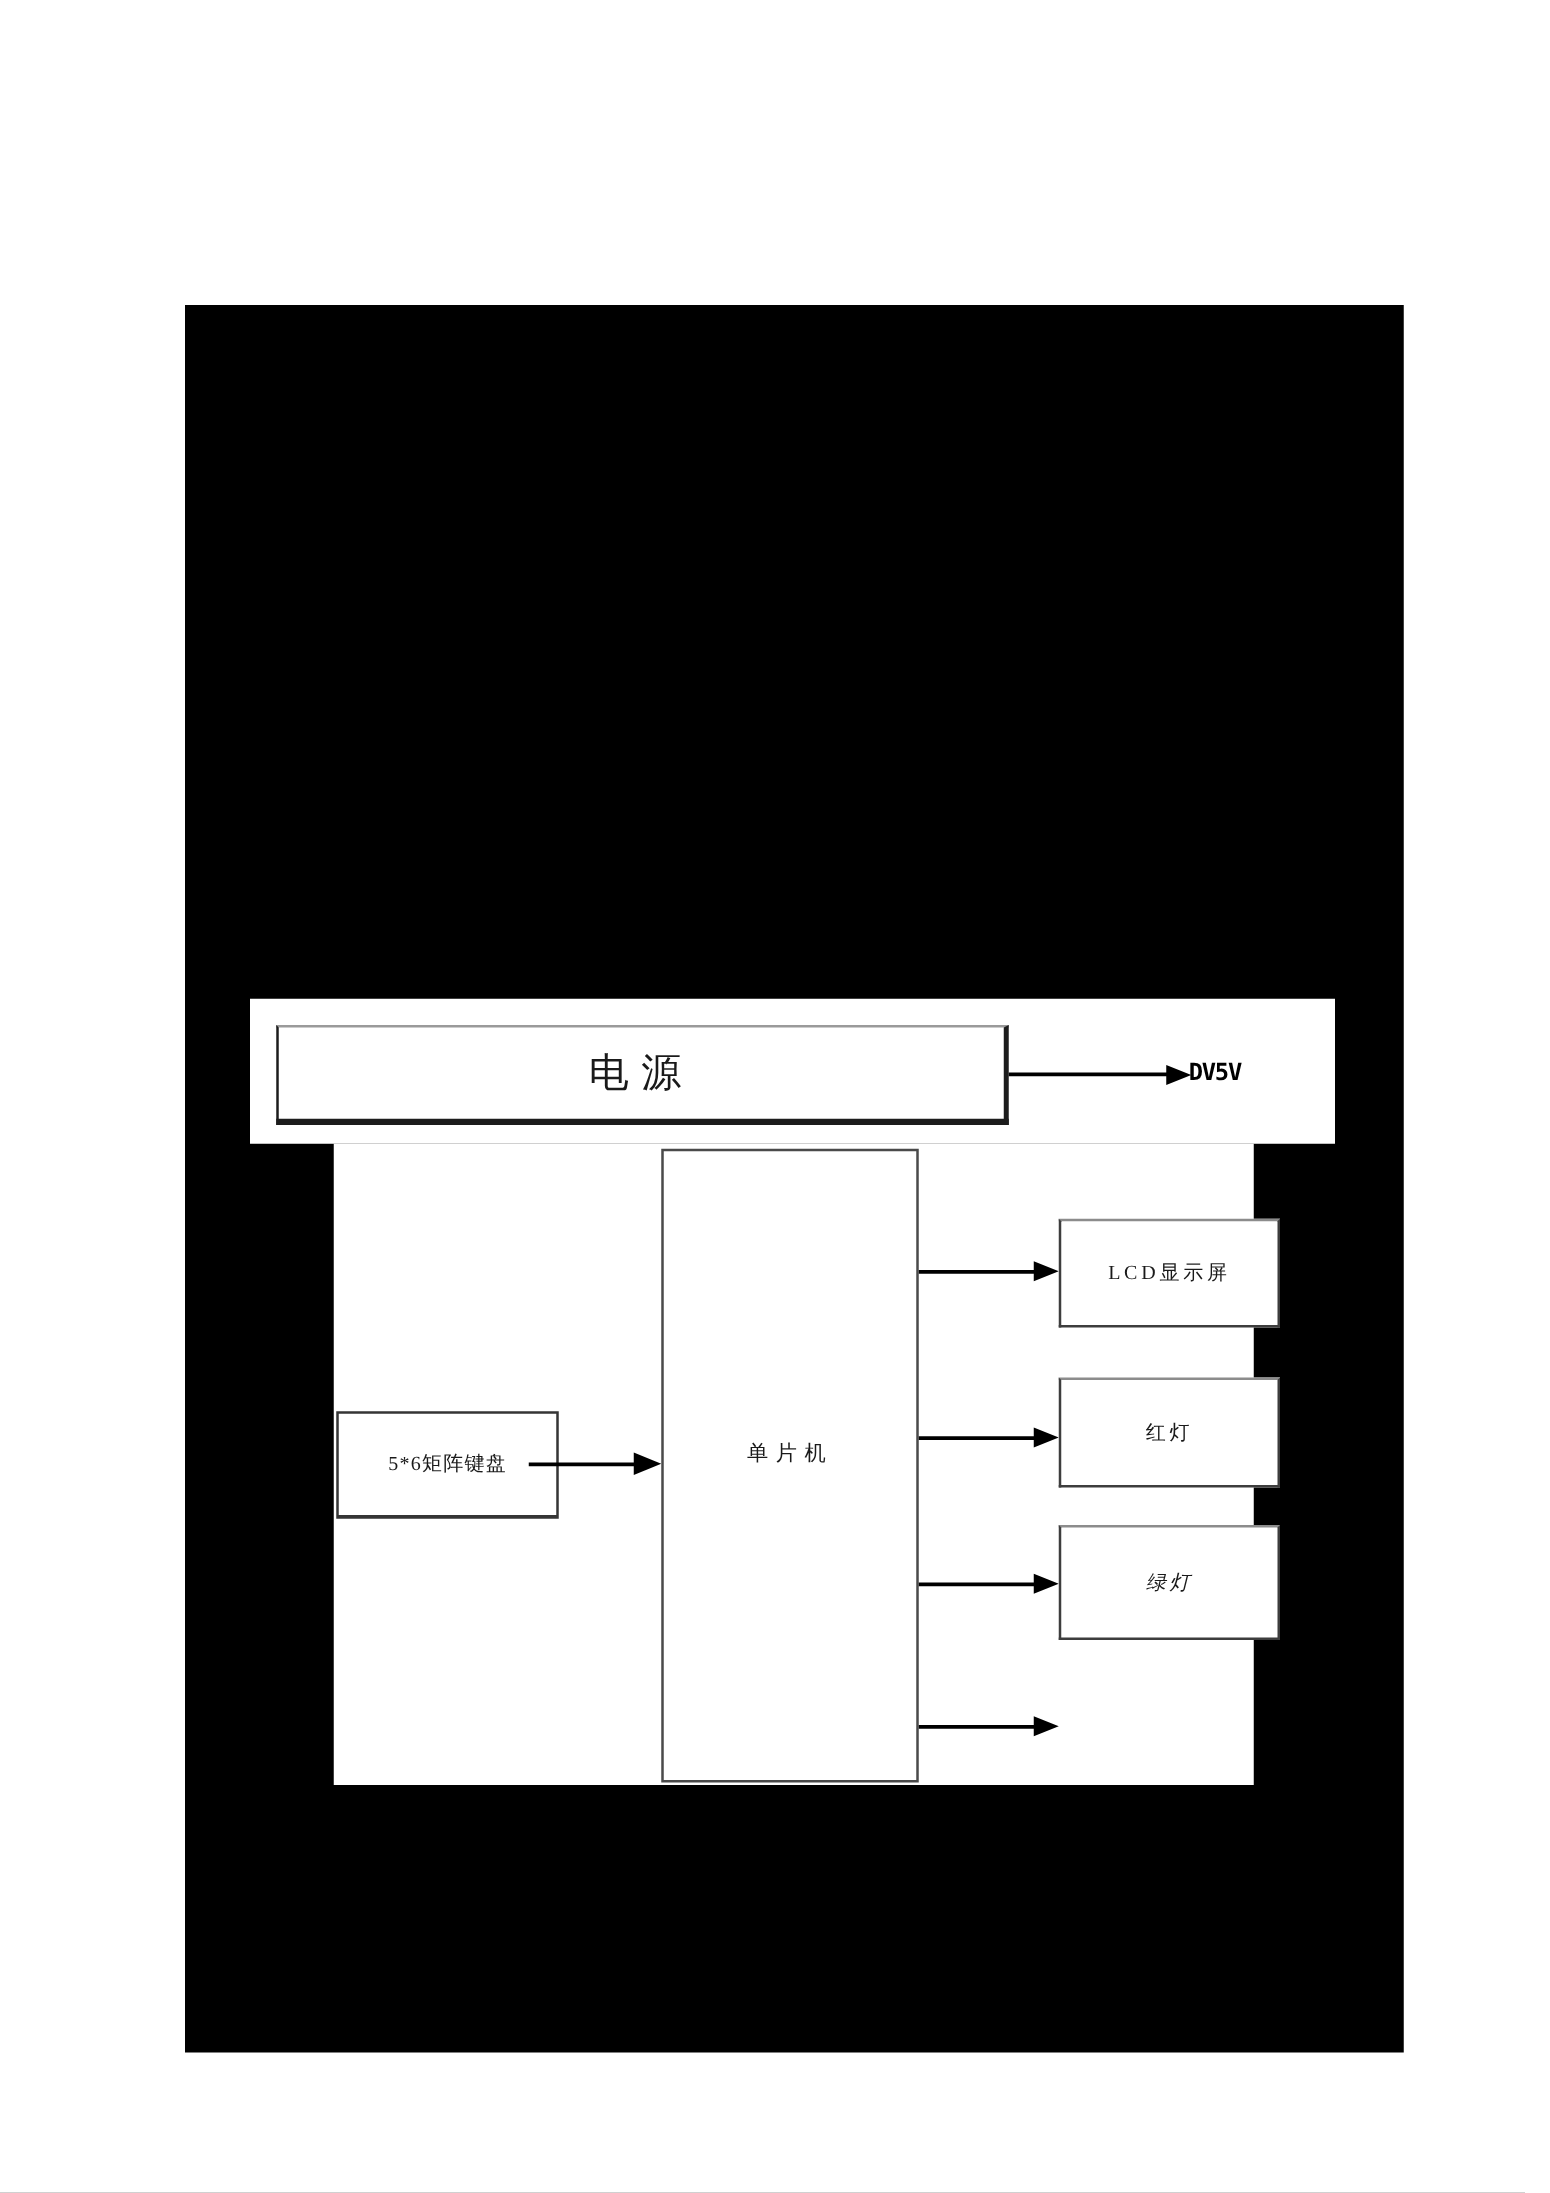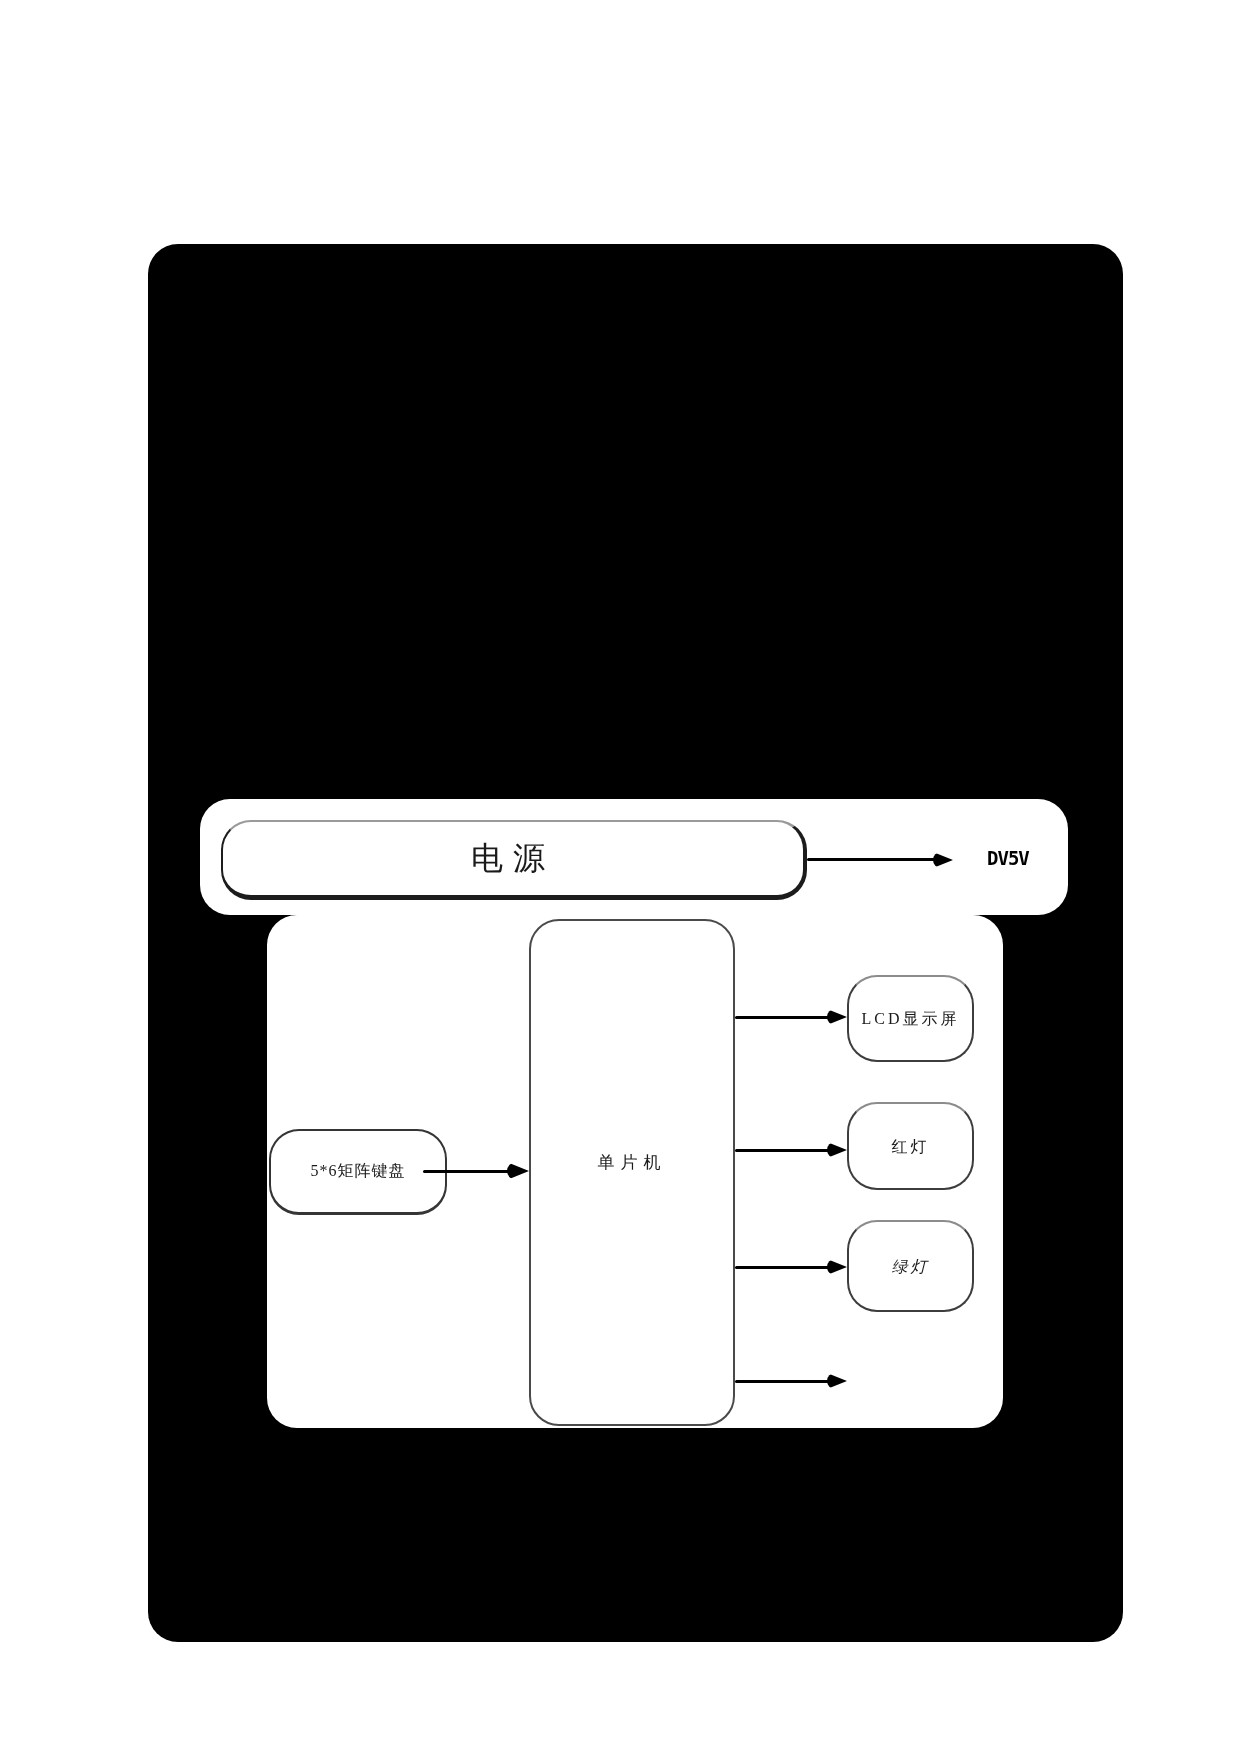--- a/index.html
+++ b/index.html
@@ -5,21 +5,21 @@
   * { margin: 0; padding: 0; box-sizing: border-box; }
   html, body { background: #ffffff; }
   .page {
     position: relative;
     width: 1240px;
     height: 1754px;
     background: #ffffff;
     overflow: hidden;
     font-family: "Liberation Serif", "DejaVu Serif", serif;
   }
-  .abs { position: absolute; border-radius: 30px; }
+  .abs { position: absolute; }
   .figure-bg {
     left: 148px; top: 244px; width: 975px; height: 1398px;
     background: #000000;
   }
   .white-panel { background: #ffffff; }
   .band   { left: 200px; top: 799px;  width: 868px; height: 116px; }
   .panel  { left: 267px; top: 915px;  width: 736px; height: 513px; }
 
   .dbox {
     background: #ffffff;
@@ -46,21 +46,21 @@
     letter-spacing: 1px;
   }
   .mcu-box {
     left: 529px; top: 919px; width: 206px; height: 507px;
     border: 2px solid #4a4a4a;
     font-size: 17px;
     letter-spacing: 6px;
     padding-bottom: 20px;
   }
   .out-box {
-    left: 847px; width: 127px;
+    left: 847px; width: 177px;
     border: 2px solid #3d3d3d;
     border-top-color: #8c8c8c;
     font-size: 16px;
     letter-spacing: 3px;
     line-height: 21px;
   }
   .out-box .wrap-label { max-width: 106px; }
   .lcd-box   { top: 975px;  height: 87px; }
   .red-box   { top: 1102px; height: 88px; }
   .green-box { top: 1220px; height: 92px; font-style: italic; }
@@ -80,21 +80,20 @@
   }
   .line-power { left: 807px; top: 858px; width: 130px; }
   .head-power { left: 933px; top: 852px; }
   .dv5v {
     left: 951px; top: 847px;
     font-family: "DejaVu Sans Mono", monospace;
     font-weight: bold;
     font-size: 19px;
     letter-spacing: -1px;
     color: #000000;
-    margin-left: 36px;
   }
   .line-kb    { left: 423px; top: 1170px; width: 90px; }
   .head-kb    { left: 507px; top: 1162px; }
   .line-lcd   { left: 735px; top: 1016px; width: 94px; }
   .head-lcd   { left: 827px; top: 1009px; }
   .line-red   { left: 735px; top: 1149px; width: 94px; }
   .head-red   { left: 827px; top: 1142px; }
   .line-green { left: 735px; top: 1266px; width: 94px; }
   .head-green { left: 827px; top: 1259px; }
   .line-voice { left: 735px; top: 1380px; width: 94px; }

